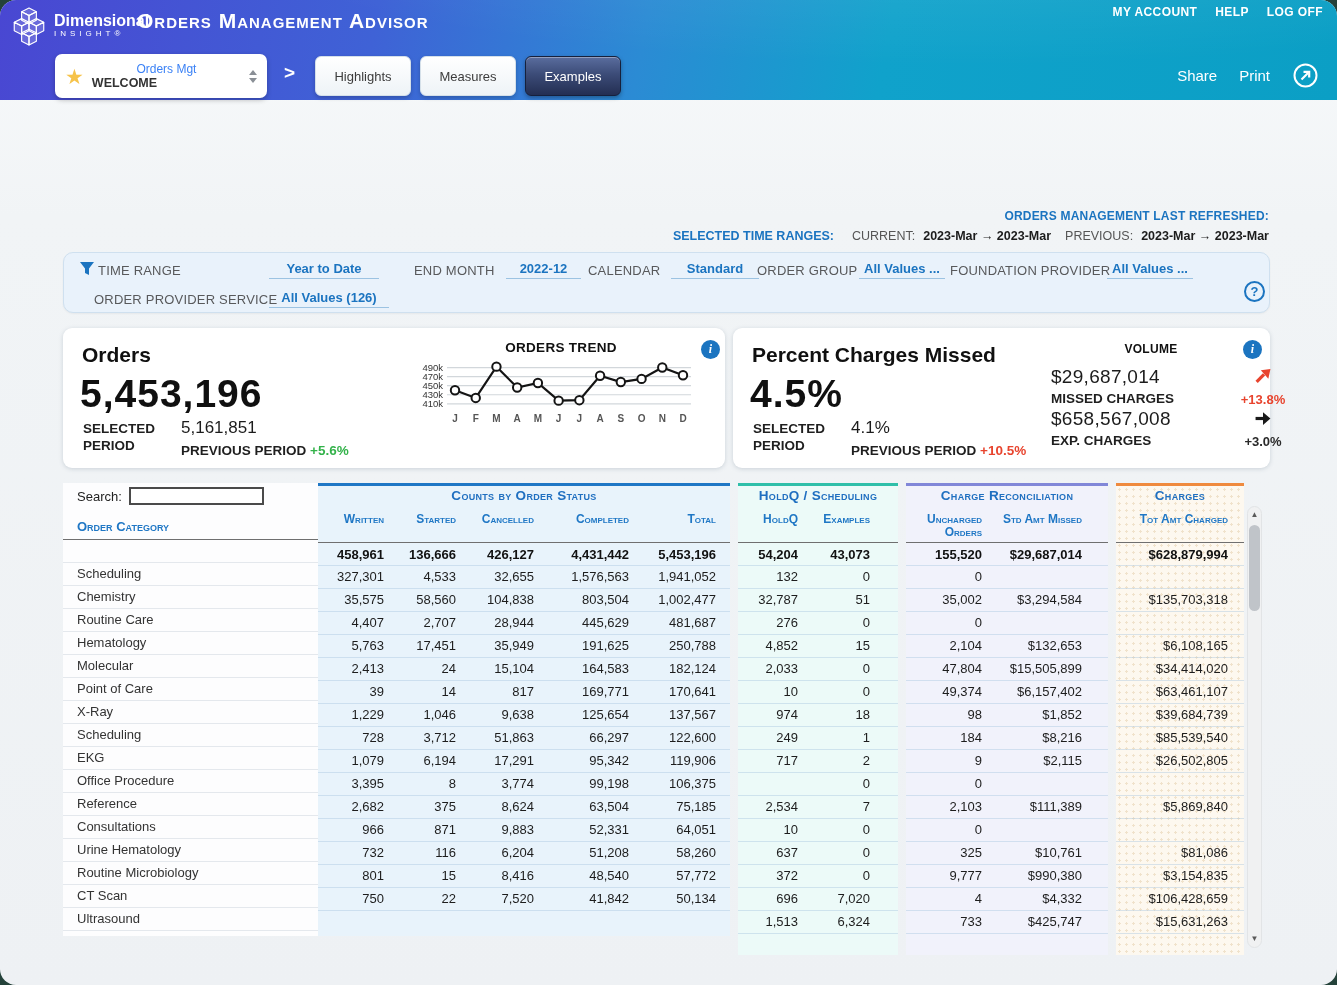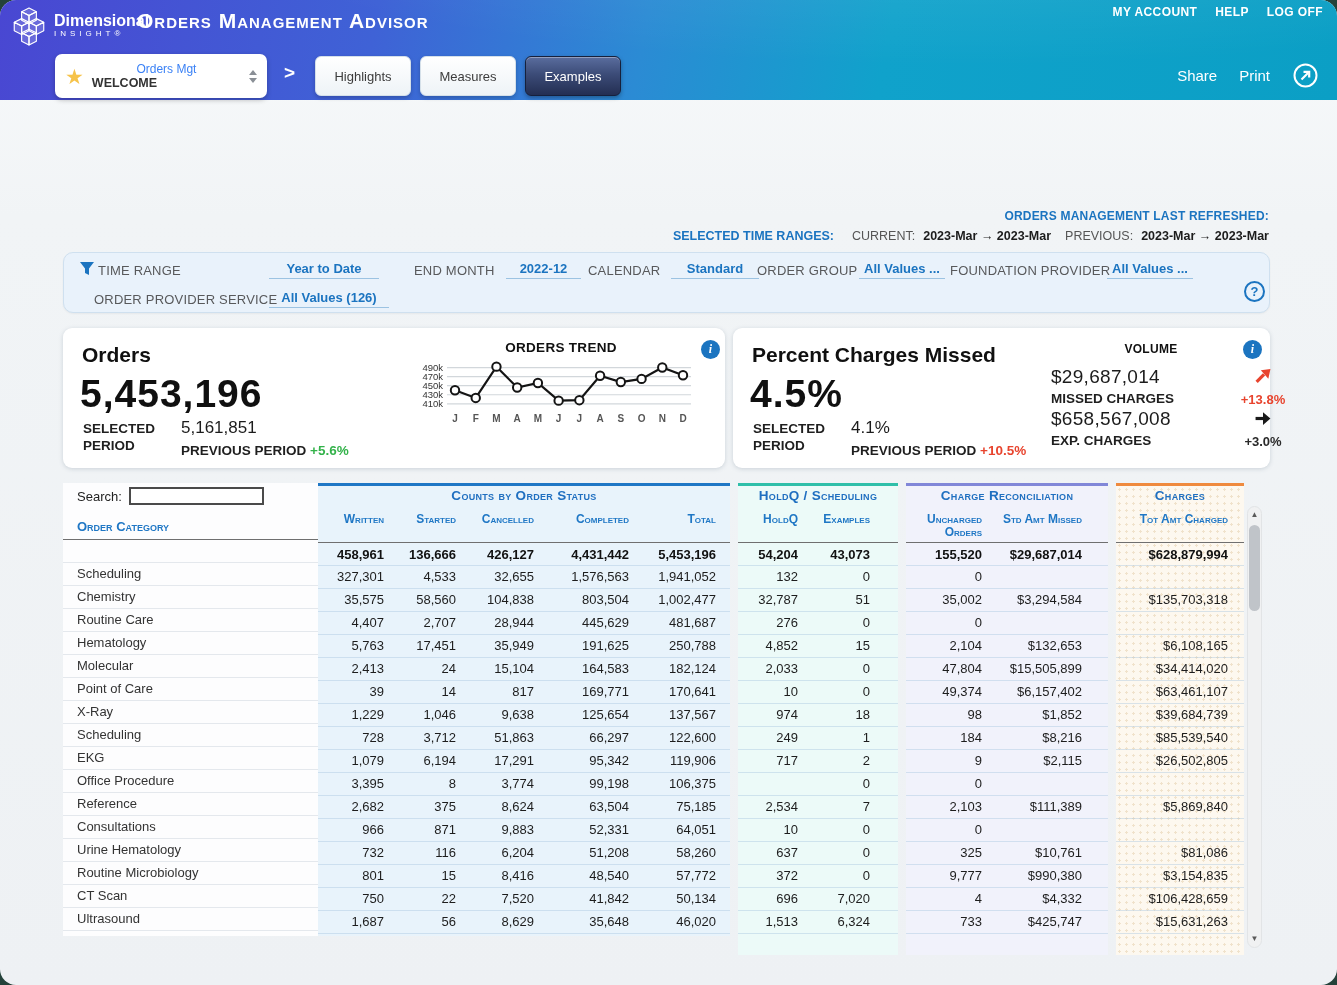--- a/index.html
+++ b/index.html
@@ -352,21 +352,20 @@
           <div class="t-row"><span class="c" style="width: 80px;">39</span><span class="c" style="width: 72px;">14</span><span class="c" style="width: 78px;">817</span><span class="c" style="width: 95px;">169,771</span><span class="c" style="width: 87px;">170,641</span></div>
           <div class="t-row"><span class="c" style="width: 80px;">1,229</span><span class="c" style="width: 72px;">1,046</span><span class="c" style="width: 78px;">9,638</span><span class="c" style="width: 95px;">125,654</span><span class="c" style="width: 87px;">137,567</span></div>
           <div class="t-row"><span class="c" style="width: 80px;">728</span><span class="c" style="width: 72px;">3,712</span><span class="c" style="width: 78px;">51,863</span><span class="c" style="width: 95px;">66,297</span><span class="c" style="width: 87px;">122,600</span></div>
           <div class="t-row"><span class="c" style="width: 80px; padding-left: 32px;">1,079</span><span class="c" style="width: 72px;">6,194</span><span class="c" style="width: 78px;">17,291</span><span class="c" style="width: 95px;">95,342</span><span class="c" style="width: 87px;">119,906</span></div>
           <div class="t-row"><span class="c" style="width: 80px;">3,395</span><span class="c" style="width: 72px;">8</span><span class="c" style="width: 78px;">3,774</span><span class="c" style="width: 95px;">99,198</span><span class="c" style="width: 87px;">106,375</span></div>
           <div class="t-row"><span class="c" style="width: 80px;">2,682</span><span class="c" style="width: 72px;">375</span><span class="c" style="width: 78px;">8,624</span><span class="c" style="width: 95px;">63,504</span><span class="c" style="width: 87px;">75,185</span></div>
           <div class="t-row"><span class="c" style="width: 80px;">966</span><span class="c" style="width: 72px;">871</span><span class="c" style="width: 78px;">9,883</span><span class="c" style="width: 95px;">52,331</span><span class="c" style="width: 87px;">64,051</span></div>
           <div class="t-row"><span class="c" style="width: 80px;">732</span><span class="c" style="width: 72px;">116</span><span class="c" style="width: 78px;">6,204</span><span class="c" style="width: 95px;">51,208</span><span class="c" style="width: 87px;">58,260</span></div>
           <div class="t-row"><span class="c" style="width: 80px;">801</span><span class="c" style="width: 72px;">15</span><span class="c" style="width: 78px;">8,416</span><span class="c" style="width: 95px;">48,540</span><span class="c" style="width: 87px;">57,772</span></div>
           <div class="t-row"><span class="c" style="width: 80px; text-align: right;">750</span><span class="c" style="width: 72px;">22</span><span class="c" style="width: 78px;">7,520</span><span class="c" style="width: 95px;">41,842</span><span class="c" style="width: 87px;">50,134</span></div>
-          <div class="t-row"><span class="c" style="width: 80px;">1,687</span><span class="c" style="width: 72px;">56</span><span class="c" style="width: 78px;">8,629</span><span class="c" style="width: 95px;">35,648</span><span class="c" style="width: 87px;">46,020</span></div>
         </div>
     </div>
 
     <div class="panel p-holdq">
       <div class="g-title">HoldQ / Scheduling</div>
       <div class="heads" id="holdq-heads"><span class="h" style="width: 74px;">HoldQ</span><span class="h" style="width: 72px;">Examples</span></div>
       <div class="rows" id="holdq-rows">
           <div class="t-row tot"><span class="c" style="width: 74px;">54,204</span><span class="c" style="width: 72px;">43,073</span></div>
           <div class="t-row"><span class="c" style="width: 74px;">132</span><span class="c" style="width: 72px;">0</span></div>
           <div class="t-row"><span class="c" style="width: 74px;">32,787</span><span class="c" style="width: 72px;">51</span></div>

